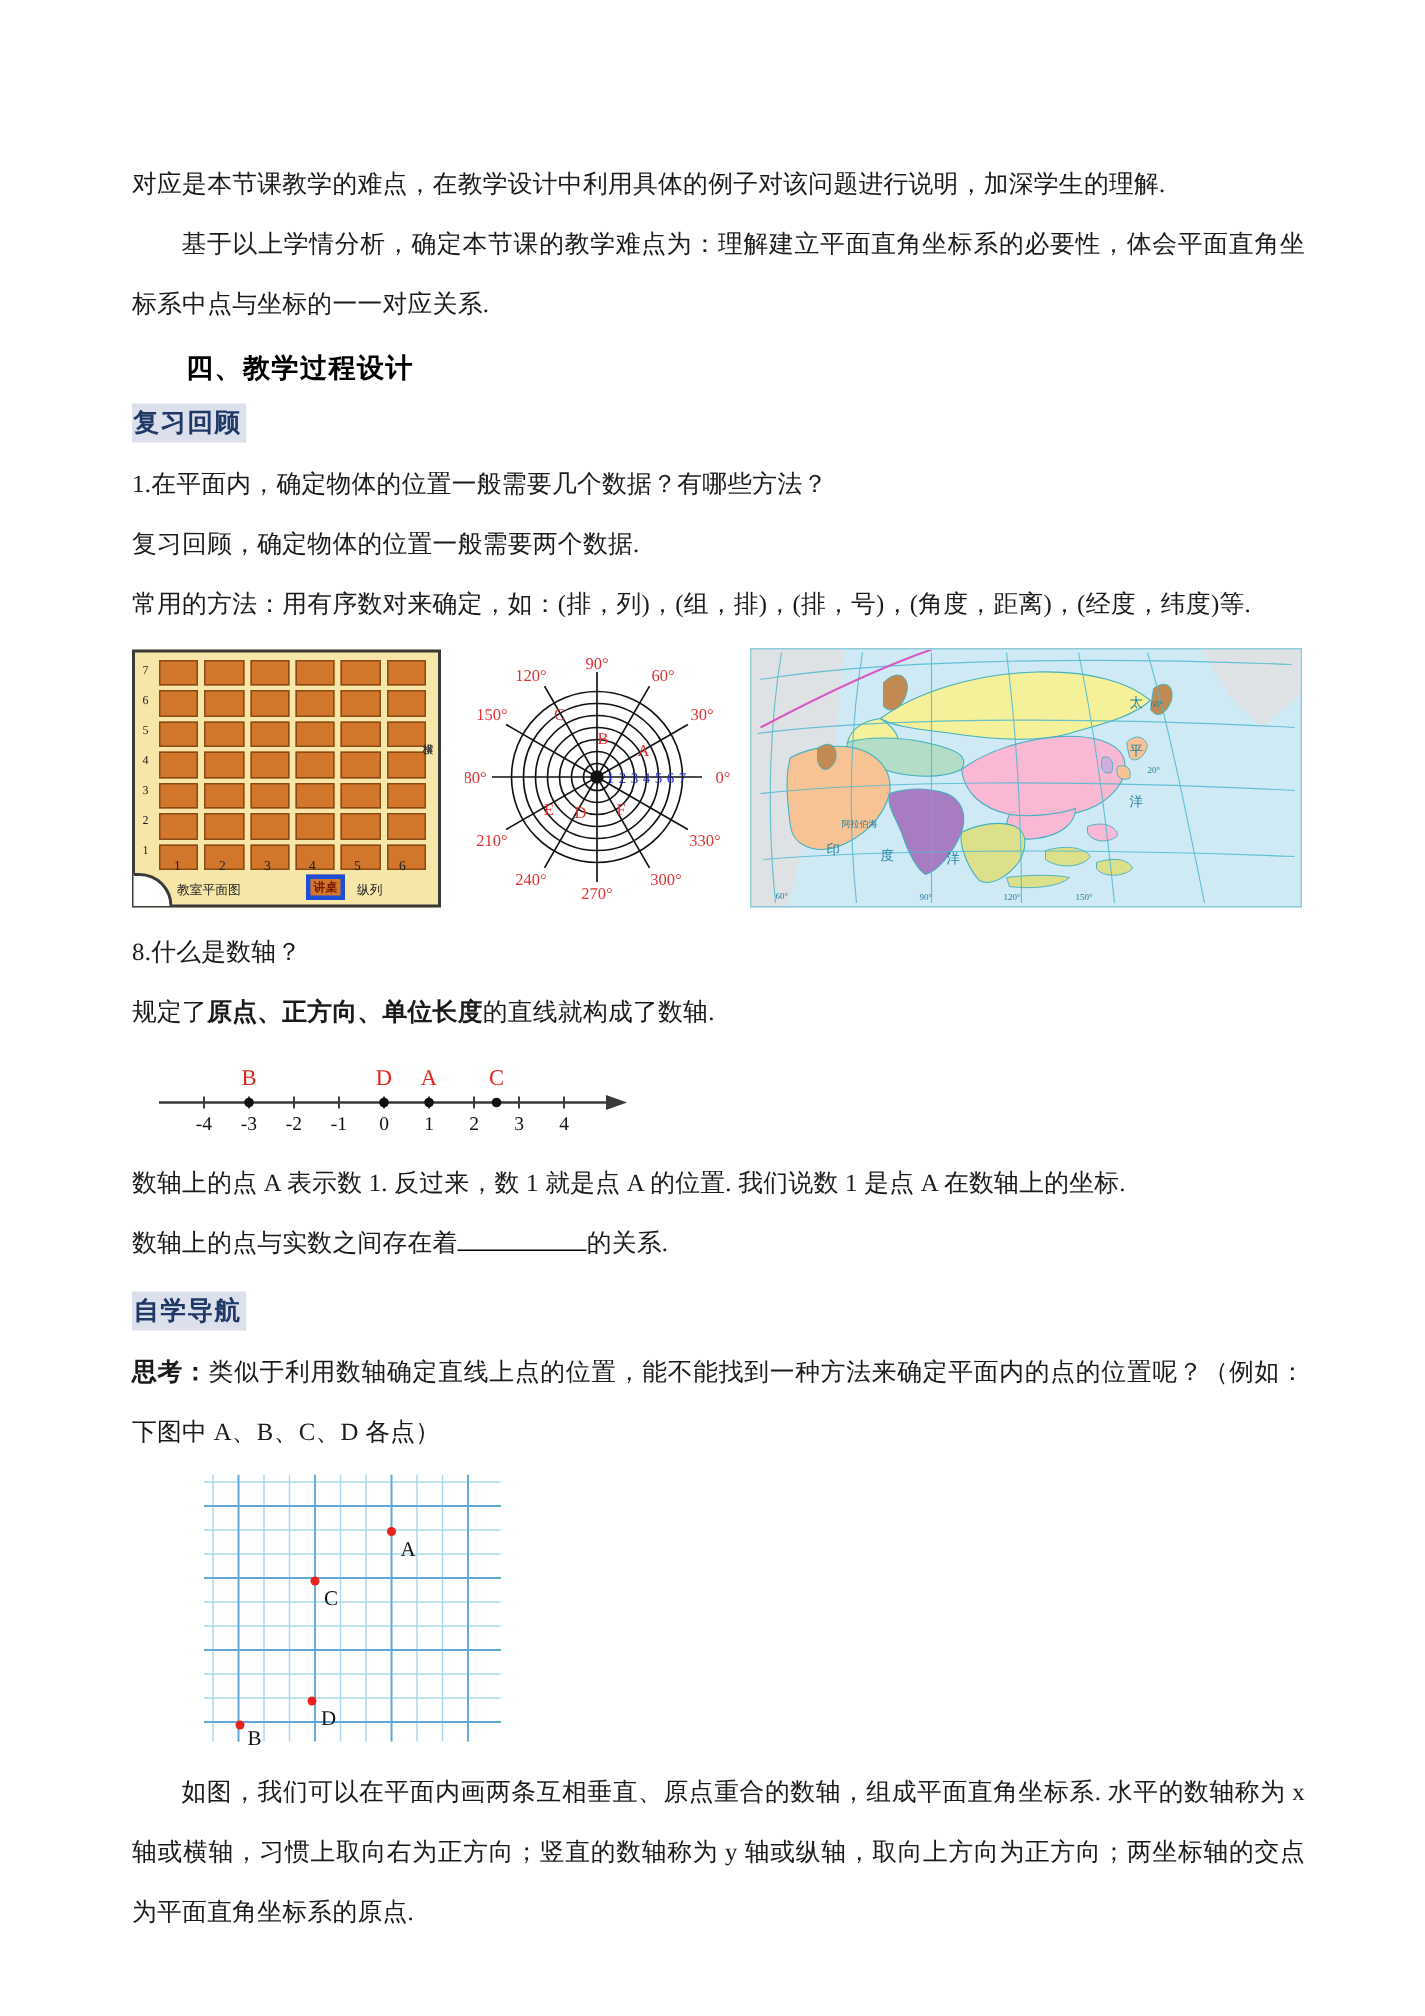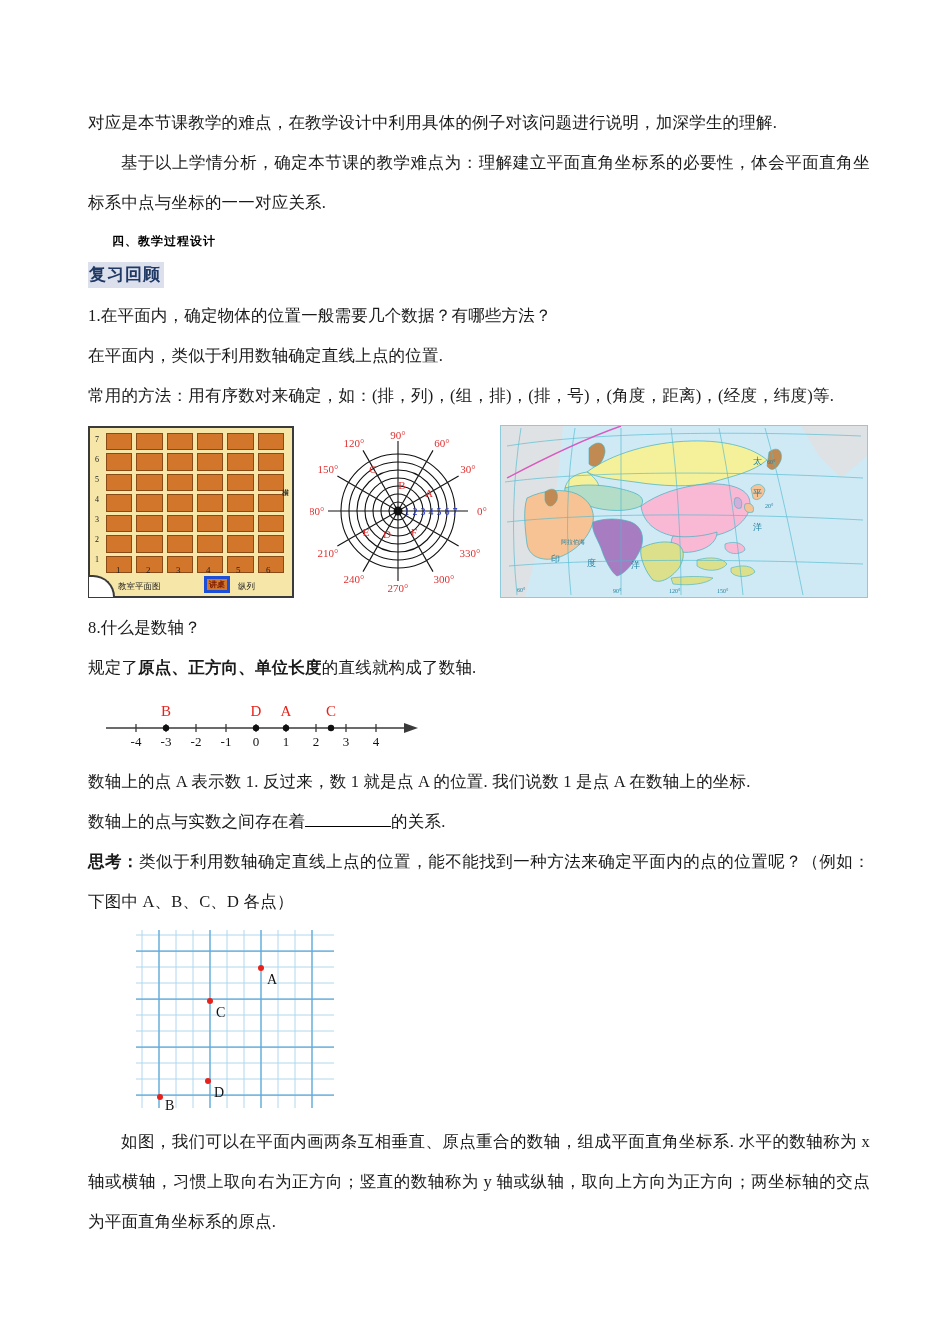--- a/index.html
+++ b/index.html
@@ -20,21 +20,21 @@
     line-height:40px;
     margin:0 0 0 0;
     text-align:justify;
     letter-spacing:0.2px;
     color:#1a1a1a;
   }
   p.indent { text-indent:2em; }
 
   h2.section {
     font-family:"Liberation Sans","DejaVu Sans",sans-serif;
-    font-size:12px;
+    font-size:18px;
     font-weight:bold;
     margin:10px 0 6px 0;
     text-indent:2em;
     letter-spacing:1px;
   }
 
   .hl {
     display:inline-block;
     font-family:"Liberation Sans","DejaVu Sans",sans-serif;
     font-size:17px;
@@ -137,21 +137,21 @@
 
     <p class="para indent">基于以上学情分析，确定本节课的教学难点为：理解建立平面直角坐标系的必要性，体会平面直角坐标系中点与坐标的一一对应关系.</p>
 
     <h2 class="section">四、教学过程设计</h2>
 
     <div class="hl-wrap">
       <span class="hl">复习回顾</span>
     </div>
 
     <p class="para">1.在平面内，确定物体的位置一般需要几个数据？有哪些方法？</p>
-    <p class="para">在平面内，类似于利用数轴确定直线上点的位置.</p>
+    <p class="para">复习回顾，确定物体的位置一般需要两个数据.</p>
     <p class="para">常用的方法：用有序数对来确定，如：(排，列)，(组，排)，(排，号)，(角度，距离)，(经度，纬度)等.</p>
 
     <div class="figrow">
 
       <div class="classroom">
         <div class="cr-grid">
           <div class="desk"></div>
             <div class="desk"></div>
             <div class="desk"></div>
             <div class="desk"></div>
@@ -391,20 +391,23 @@
           <text x="243" y="18">C</text>
         </g>
       </svg>
     </div>
 
     <p class="para">数轴上的点 A 表示数 1.  反过来，数 1 就是点 A 的位置.  我们说数 1 是点 A 在数轴上的坐标.</p>
 
 
     <p class="para"><span>数轴上的点与实数之间存在着</span><span class="blank" style="width:86px"></span><span>的关系.</span></p>
 
+    <div class="hl-wrap">
+      <span class="hl">自学导航</span>
+    </div>
 
     <p class="para"><b class="strong">思考：</b><span>类似于利用数轴确定直线上点的位置，能不能找到一种方法来确定平面内的点的位置呢？（例如：下图中 A、B、C、D 各点）</span></p>
 
     <div class="gridfig">
       <svg width="198" height="182" viewBox="0 0 198 182">
         <g stroke="#aed8ef" stroke-width="1">
           <line x1="0" y1="5" x2="198" y2="5"></line>
           <line x1="0" y1="21" x2="198" y2="21"></line>
           <line x1="0" y1="37" x2="198" y2="37"></line>
           <line x1="0" y1="53" x2="198" y2="53"></line>

